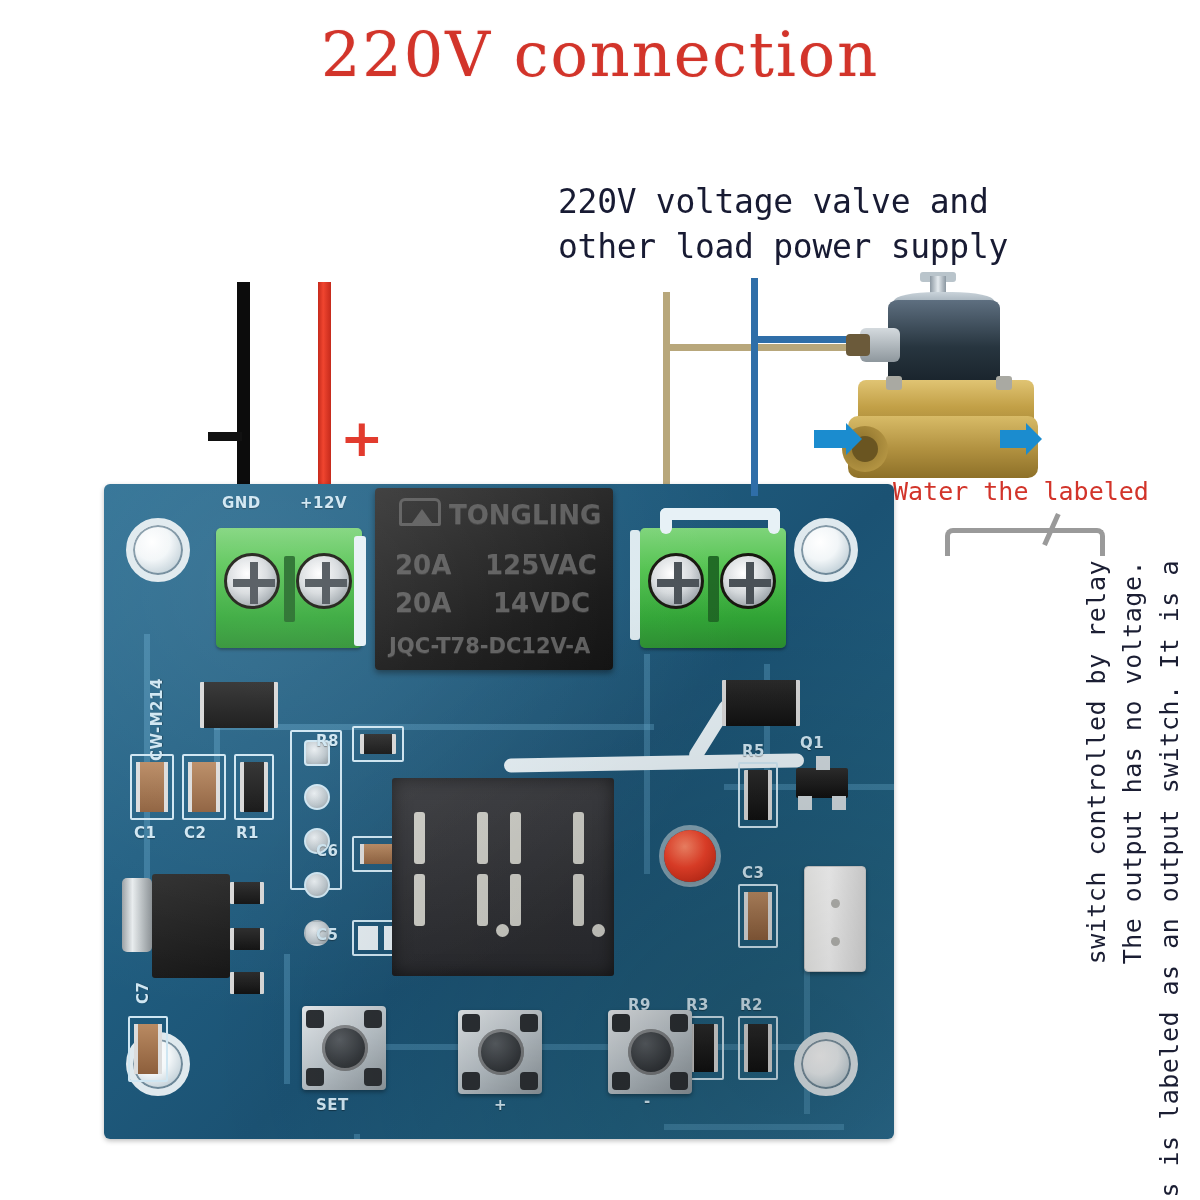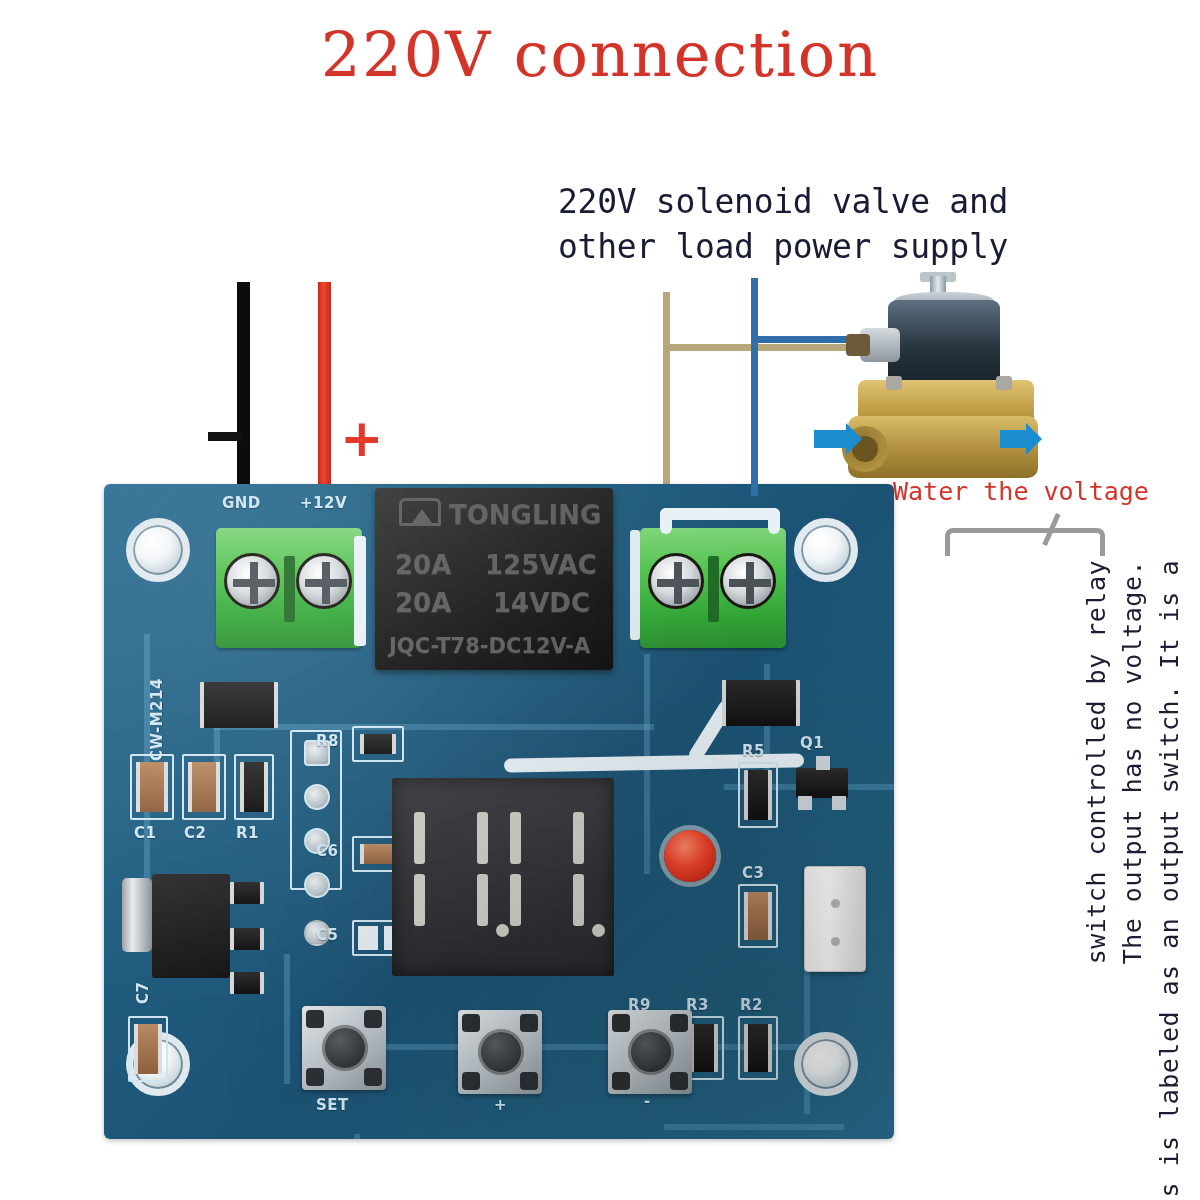--- a/index.html
+++ b/index.html
@@ -347,21 +347,21 @@
 
 <div id="stage">
 
   <div class="title-main">220V connection</div>
 
   <div class="wire wire-black"></div>
   <div class="wire wire-red"></div>
   <div class="sign-minus"></div>
   <div class="sign-plus">+</div>
 
-  <div class="lbl-220v-supply">220V solenoid valve and
+  <div class="lbl-220v-supply">220V voltage valve and
 other load power supply</div>
   <div class="wire wire-tan-v"></div>
   <div class="wire wire-tan-h"></div>
   <div class="wire wire-blue-v"></div>
   <div class="wire wire-blue-h"></div>
 
   <div class="valve">
     <div class="stem-cap"></div>
     <div class="stem"></div>
     <div class="coil-top"></div>
@@ -371,21 +371,21 @@
     <div class="body"></div>
     <div class="bolt" style="left:50px;top:100px;"></div>
     <div class="bolt" style="left:160px;top:100px;"></div>
     <div class="body2"></div>
     <div class="port-l"></div>
     <div class="port-l-in"></div>
   </div>
   <div class="arrow arrow-left"></div>
   <div class="arrow arrow-right"></div>
 
-  <div class="lbl-water">Water the voltage</div>
+  <div class="lbl-water">Water the labeled</div>
 
   <div class="note-vertical">
     <div class="brace">
       <div class="brace-stem"></div>
     </div>
     <div class="vline l1">This is labeled as an output switch. It is a</div>
     <div class="vline l2">The output has no voltage.</div>
     <div class="vline l3">switch controlled by relay</div>
   </div>
 

